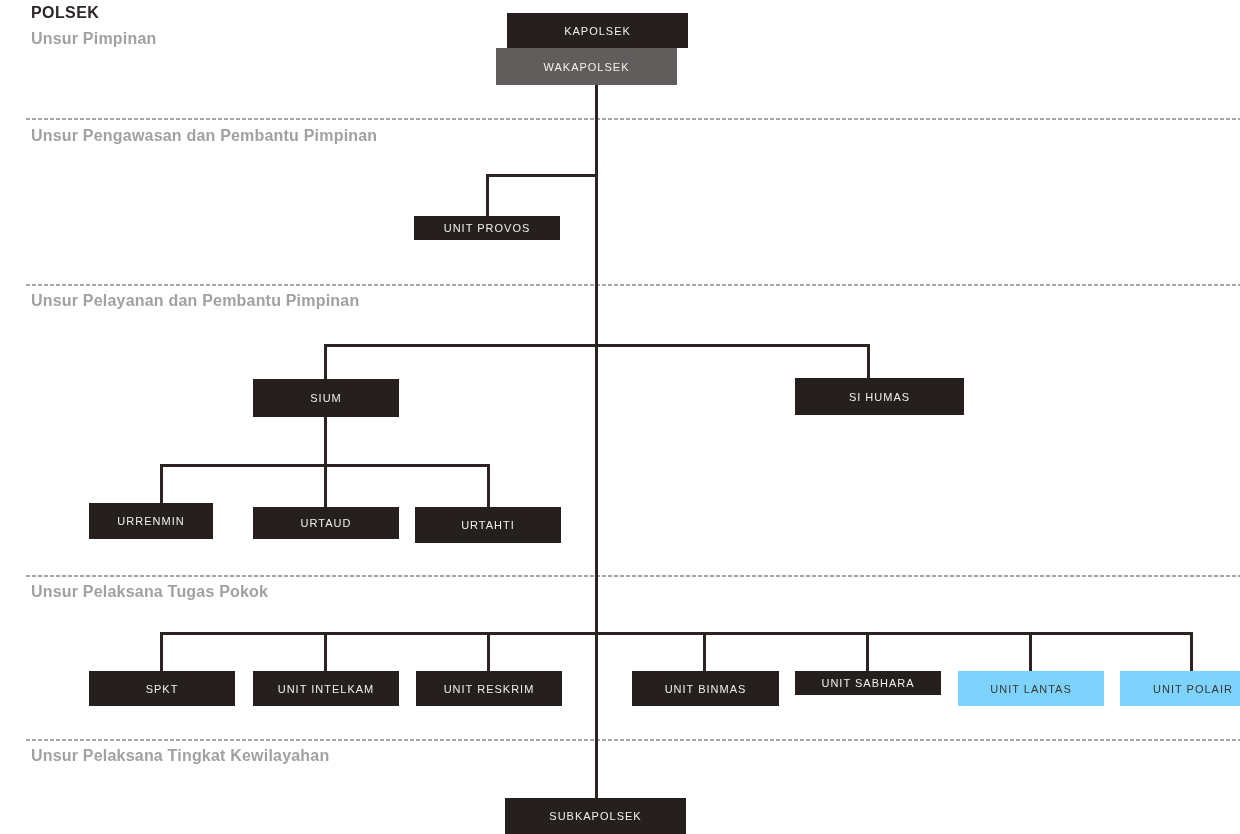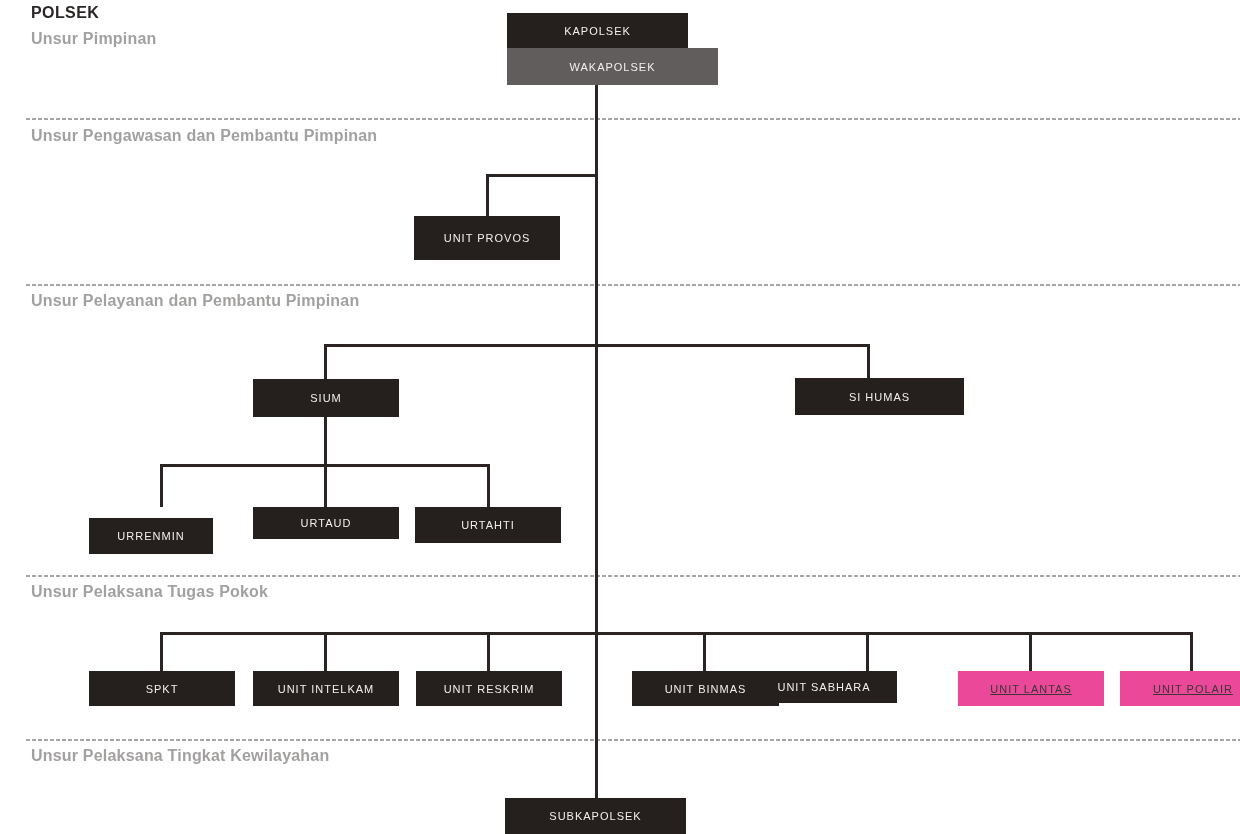--- a/index.html
+++ b/index.html
@@ -52,21 +52,21 @@
     display: flex;
     align-items: center;
     justify-content: center;
     background: #251f1e;
     color: #f2f0ef;
     font-size: 11px;
     letter-spacing: 1px;
     white-space: nowrap;
   }
   .node.gray  { background: #615d5c; }
-  .node.light { background: #ec4899; color: #3a3634; text-decoration: underline; }
+  .node.light { background: #7dd3fc; color: #3a3634; }
 </style>
 </head>
 <body>
 
 <div class="stage">
 
   <div class="page-title" style="top:4px">POLSEK</div>
   <div class="section-label" style="top:30px">Unsur Pimpinan</div>
 
   <div class="divider" style="top:118px"></div>
@@ -98,34 +98,34 @@
   <div class="line h" style="left:134px;top:632px;width:1033px"></div>
   <div class="line v" style="left:134px;top:632px;height:39px"></div>
   <div class="line v" style="left:298px;top:632px;height:39px"></div>
   <div class="line v" style="left:461px;top:632px;height:39px"></div>
   <div class="line v" style="left:677px;top:632px;height:39px"></div>
   <div class="line v" style="left:840px;top:632px;height:39px"></div>
   <div class="line v" style="left:1003px;top:632px;height:39px"></div>
   <div class="line v" style="left:1164px;top:632px;height:39px"></div>
 
   <div class="node" style="left:481px;top:13px;width:181px;height:35px">KAPOLSEK</div>
-  <div class="node gray" style="left:481px;top:48px;width:211px;height:37px">WAKAPOLSEK</div>
+  <div class="node gray" style="left:470px;top:48px;width:181px;height:37px">WAKAPOLSEK</div>
 
-  <div class="node" style="left:388px;top:216px;width:146px;height:44px">UNIT PROVOS</div>
+  <div class="node" style="left:388px;top:216px;width:146px;height:24px">UNIT PROVOS</div>
 
   <div class="node" style="left:227px;top:379px;width:146px;height:38px">SIUM</div>
   <div class="node" style="left:769px;top:378px;width:169px;height:37px">SI HUMAS</div>
 
-  <div class="node" style="left:63px;top:518px;width:124px;height:36px">URRENMIN</div>
+  <div class="node" style="left:63px;top:503px;width:124px;height:36px">URRENMIN</div>
   <div class="node" style="left:227px;top:507px;width:146px;height:32px">URTAUD</div>
   <div class="node" style="left:63px;top:671px;width:146px;height:35px">SPKT</div>
 
   <div class="node" style="left:389px;top:507px;width:146px;height:36px">URTAHTI</div>
   <div class="node" style="left:227px;top:671px;width:146px;height:35px">UNIT INTELKAM</div>
   <div class="node" style="left:390px;top:671px;width:146px;height:35px">UNIT RESKRIM</div>
   <div class="node" style="left:606px;top:671px;width:147px;height:35px">UNIT BINMAS</div>
-  <div class="node" style="left:725px;top:671px;width:146px;height:32px">UNIT SABHARA</div>
+  <div class="node" style="left:769px;top:671px;width:146px;height:24px">UNIT SABHARA</div>
   <div class="node light" style="left:932px;top:671px;width:146px;height:35px">UNIT LANTAS</div>
   <div class="node light" style="left:1094px;top:671px;width:146px;height:35px">UNIT POLAIR</div>
 
   <div class="node" style="left:479px;top:798px;width:181px;height:36px">SUBKAPOLSEK</div>
 
 </div>
 
 </body></html>

